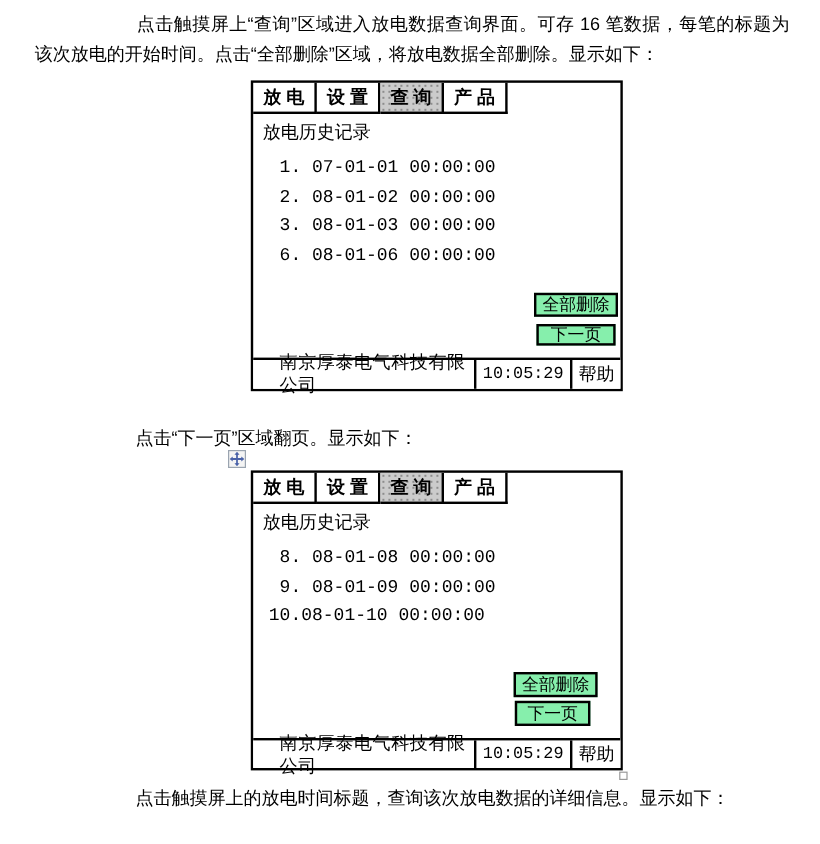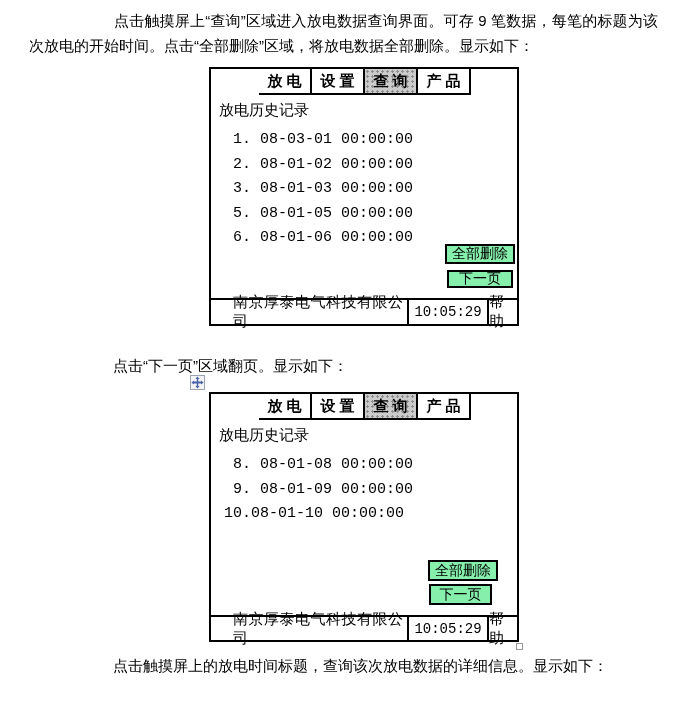--- a/index.html
+++ b/index.html
@@ -10,21 +10,21 @@
   .para-intro{left:29px;top:8px;width:629px;text-align:justify;text-indent:85px;}
   .para-next{left:113px;top:353px;}
   .para-detail{left:113px;top:653px;}
 
   
   .screen{position:absolute;left:209px;width:310px;border:2px solid #000;
           background:#fff;box-sizing:border-box;}
   .screen-1{top:67px;height:259px;}
   .screen-2{top:392px;height:250px;}
 
-  .tabbar{display:flex;height:26px;padding-left:48px;}
+  .tabbar{display:flex;height:26px;}
   .tab{width:53px;box-sizing:border-box;border-right:2px solid #000;
        border-bottom:2px solid #000;font-weight:bold;font-size:15px;
        display:flex;align-items:center;justify-content:center;white-space:pre;}
   .tab.active{background-color:#cbcbcb;
        background-image:radial-gradient(#8d8d8d 1px, rgba(0,0,0,0) 1.2px);
        background-size:5px 5px;}
   .tab-filler{flex:1;}
 
   .heading{margin:6px 16px 0 8px;font-size:15px;}
 
@@ -42,48 +42,47 @@
 
   .statusbar{position:absolute;left:0;right:0;bottom:0;display:flex;
              border-top:2px solid #000;align-items:stretch;background:#fff;}
   .screen-1 .statusbar{height:24px;}
   .screen-2 .statusbar{height:23px;}
   .sb-company{flex:1;border-right:2px solid #000;display:flex;align-items:center;
               padding-left:22px;font-size:15px;letter-spacing:.5px;}
   .sb-time{width:78px;border-right:2px solid #000;display:flex;align-items:center;
            justify-content:center;font-family:"Liberation Mono","DejaVu Sans Mono",monospace;
            font-size:14px;}
-  .sb-help{width:28px;display:flex;align-items:center;justify-content:center;font-size:15px;}
+  .sb-help{width:40px;display:flex;align-items:center;justify-content:center;font-size:15px;}
 
   
   .move-handle{position:absolute;left:190px;top:375px;width:15px;height:15px;
                border:1px solid #9aa4b0;background:#f4f4f4;box-sizing:border-box;
                display:flex;align-items:center;justify-content:center;}
   .resize-handle{position:absolute;left:516px;top:643px;width:7px;height:7px;
                border:1px solid #999;background:#fff;box-sizing:border-box;}
 </style>
 </head>
 <body>
 
-<div class="para para-intro">点击触摸屏上“查询”区域进入放电数据查询界面。可存 9 笔数据，每笔的标题为该次放电的开始时间。点击“全部删除”区域，将放电数据全部删除。显示如下：</div>
+<div class="para para-intro">点击触摸屏上“查询”区域进入放电数据查询界面。可存 16 笔数据，每笔的标题为该次放电的开始时间。点击“全部删除”区域，将放电数据全部删除。显示如下：</div>
 
 <div class="screen screen-1">
   <div class="tabbar">
     <div class="tab">放 电</div>
     <div class="tab">设 置</div>
     <div class="tab active">查 询</div>
     <div class="tab">产 品</div>
     <div class="tab-filler"></div>
   </div>
   <div class="heading">放电历史记录</div>
   <div class="list">
-    <div class="row"> 1. 08-03-01 00:00:00</div>
+    <div class="row"> 1. 07-01-01 00:00:00</div>
     <div class="row"> 2. 08-01-02 00:00:00</div>
     <div class="row"> 3. 08-01-03 00:00:00</div>
-    <div class="row"> 5. 08-01-05 00:00:00</div>
     <div class="row"> 6. 08-01-06 00:00:00</div>
   </div>
   <div class="btn btn-delete">全部删除</div>
   <div class="btn btn-next">下一页</div>
   <div class="statusbar">
     <div class="sb-company">南京厚泰电气科技有限公司</div>
     <div class="sb-time">10:05:29</div>
     <div class="sb-help">帮助</div>
   </div>
 </div>

